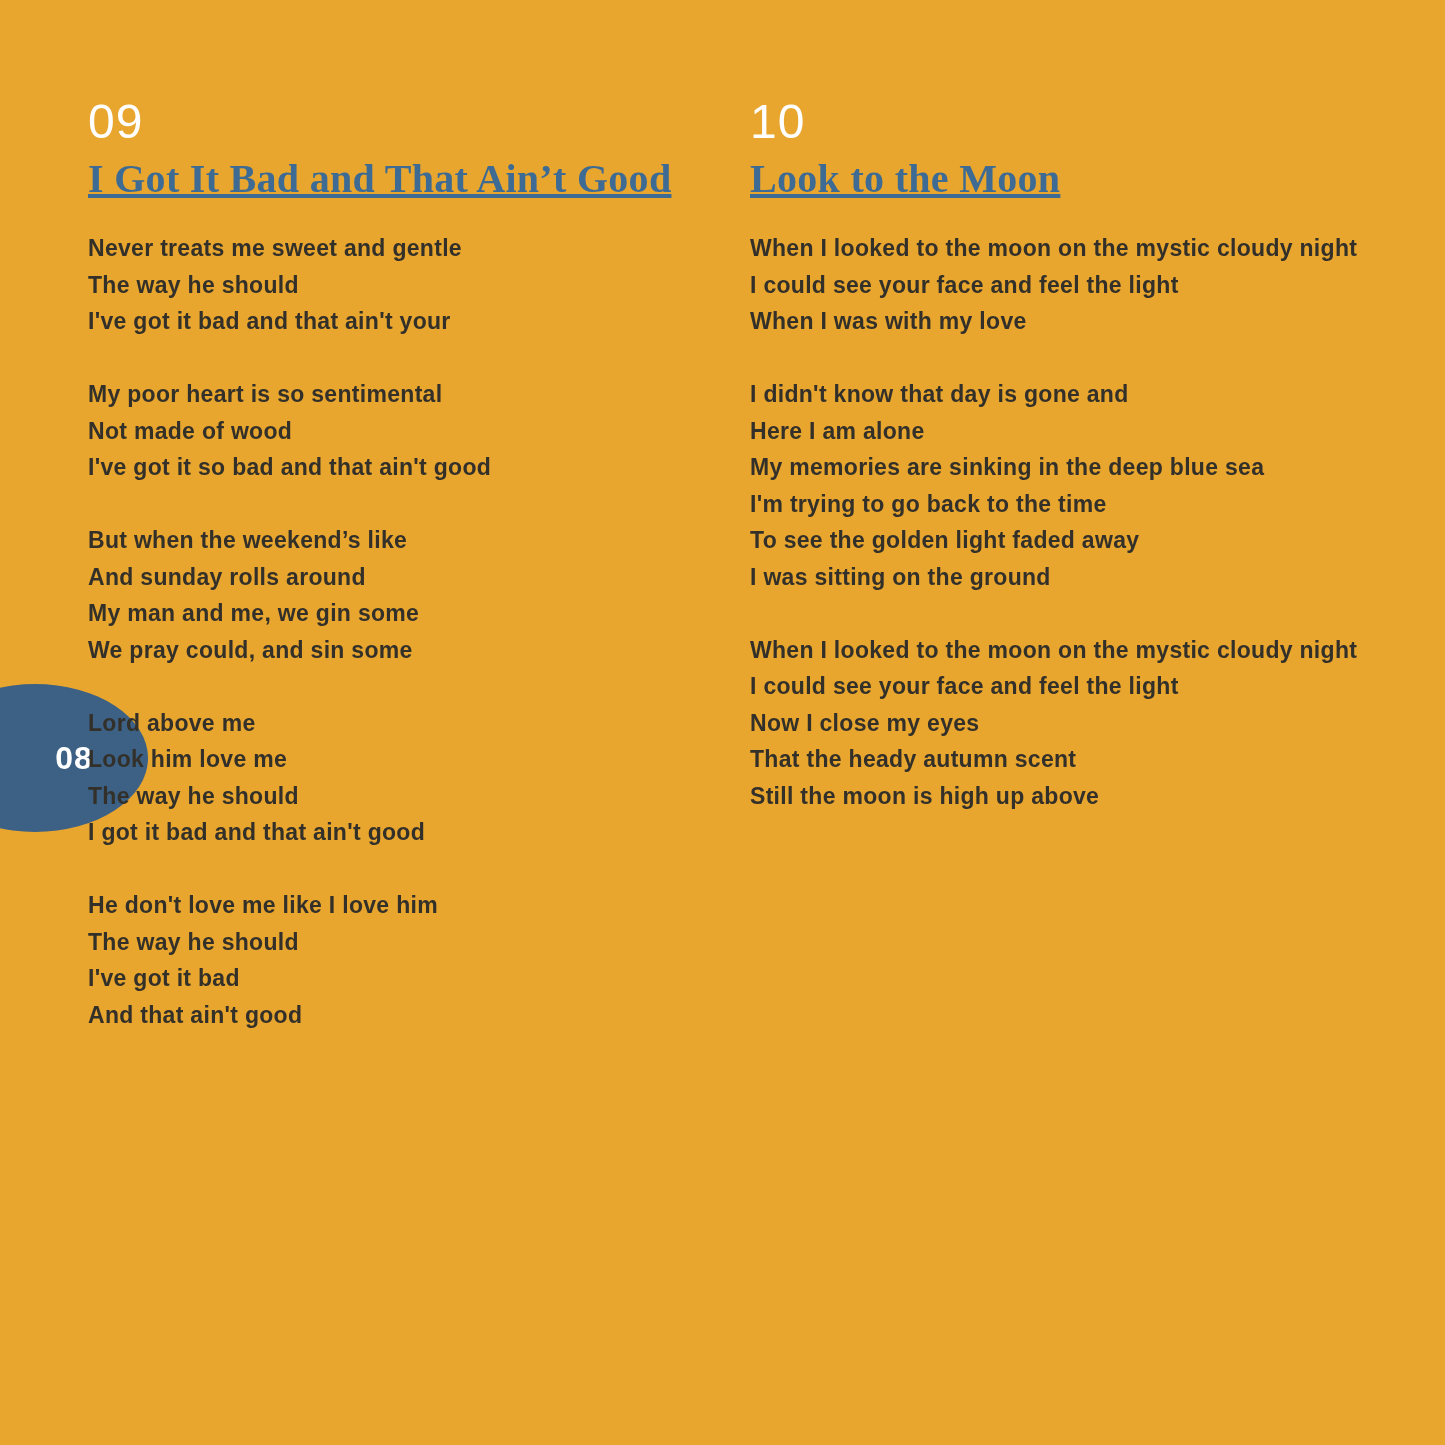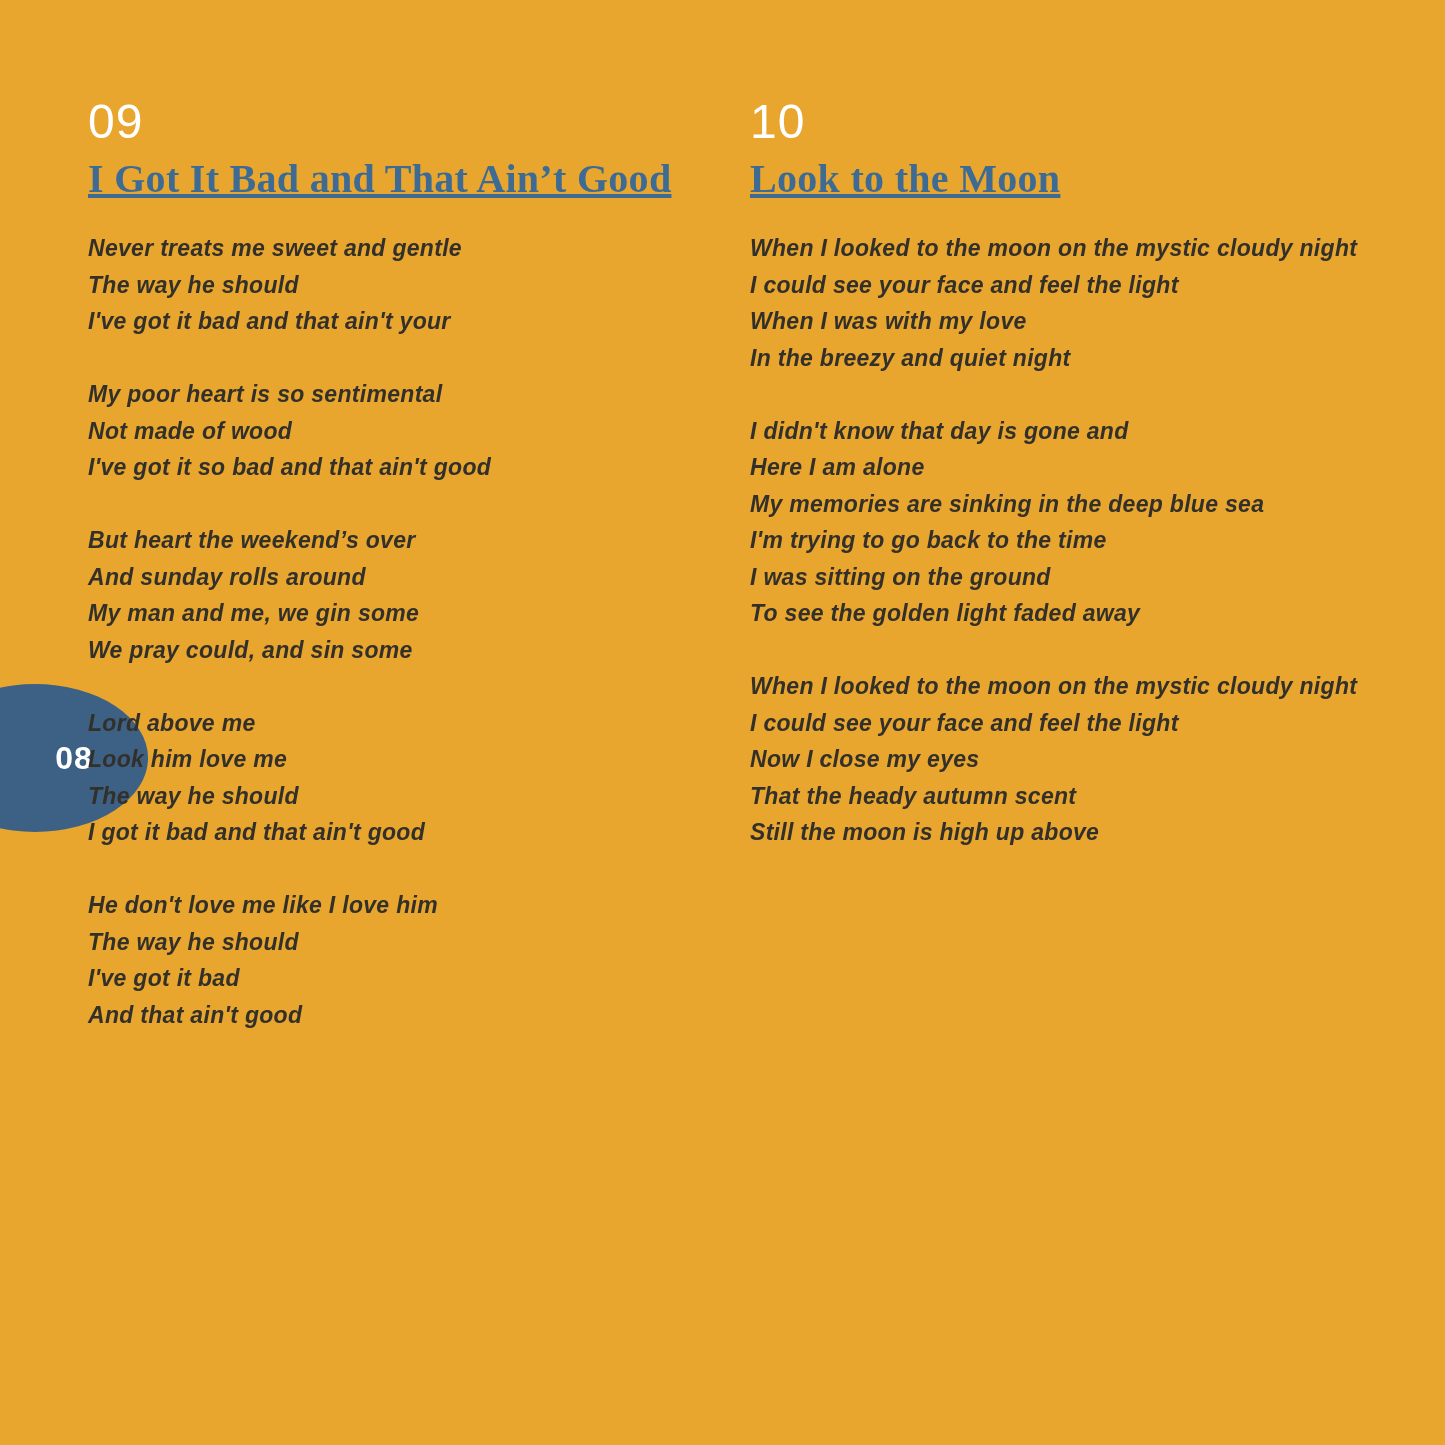--- a/index.html
+++ b/index.html
@@ -34,21 +34,20 @@
     font-weight: 700;
     font-size: 40px;
     line-height: 40px;
     color: var(--title, #3D6B94);
     white-space: nowrap;
     letter-spacing: 0.3px;
     text-decoration: underline;
   }
   .lyrics {
     margin-top: 31px;
-    font-style: italic;
   }
   .stanza {
     margin: 0 0 36.5px 0;
   }
   .stanza:last-child { margin-bottom: 0; }
   .lyric-line {
     font-size: 23px;
     line-height: 36.5px;
     font-weight: 700;
     letter-spacing: 0.3px;
@@ -94,21 +93,21 @@
         <div class="lyric-line">Never treats me sweet and gentle</div>
         <div class="lyric-line">The way he should</div>
         <div class="lyric-line">I've got it bad and that ain't your</div>
       </div>
       <div class="stanza">
         <div class="lyric-line">My poor heart is so sentimental</div>
         <div class="lyric-line">Not made of wood</div>
         <div class="lyric-line">I've got it so bad and that ain't good</div>
       </div>
       <div class="stanza">
-        <div class="lyric-line">But heart the weekend’s over</div>
+        <div class="lyric-line">But when the weekend’s like</div>
         <div class="lyric-line">And sunday rolls around</div>
         <div class="lyric-line">My man and me, we gin some</div>
         <div class="lyric-line">We pray could, and sin some</div>
       </div>
       <div class="stanza">
         <div class="lyric-line">Lord above me</div>
         <div class="lyric-line">Look him love me</div>
         <div class="lyric-line">The way he should</div>
         <div class="lyric-line">I got it bad and that ain't good</div>
       </div>
@@ -122,29 +121,28 @@
 </section>
 
 <section class="column column-right">
   <div class="track-number">10</div>
   <h1 class="track-title">Look to the Moon</h1>
   <div class="lyrics">
       <div class="stanza">
         <div class="lyric-line">When I looked to the moon on the mystic cloudy night</div>
         <div class="lyric-line">I could see your face and feel the light</div>
         <div class="lyric-line">When I was with my love</div>
-        <div class="lyric-line">In the breezy and quiet night</div>
       </div>
       <div class="stanza">
         <div class="lyric-line">I didn't know that day is gone and</div>
         <div class="lyric-line">Here I am alone</div>
         <div class="lyric-line">My memories are sinking in the deep blue sea</div>
         <div class="lyric-line">I'm trying to go back to the time</div>
+        <div class="lyric-line">To see the golden light faded away</div>
         <div class="lyric-line">I was sitting on the ground</div>
-        <div class="lyric-line">To see the golden light faded away</div>
       </div>
       <div class="stanza">
         <div class="lyric-line">When I looked to the moon on the mystic cloudy night</div>
         <div class="lyric-line">I could see your face and feel the light</div>
         <div class="lyric-line">Now I close my eyes</div>
         <div class="lyric-line">That the heady autumn scent</div>
         <div class="lyric-line">Still the moon is high up above</div>
       </div>
     </div>
 </section>

